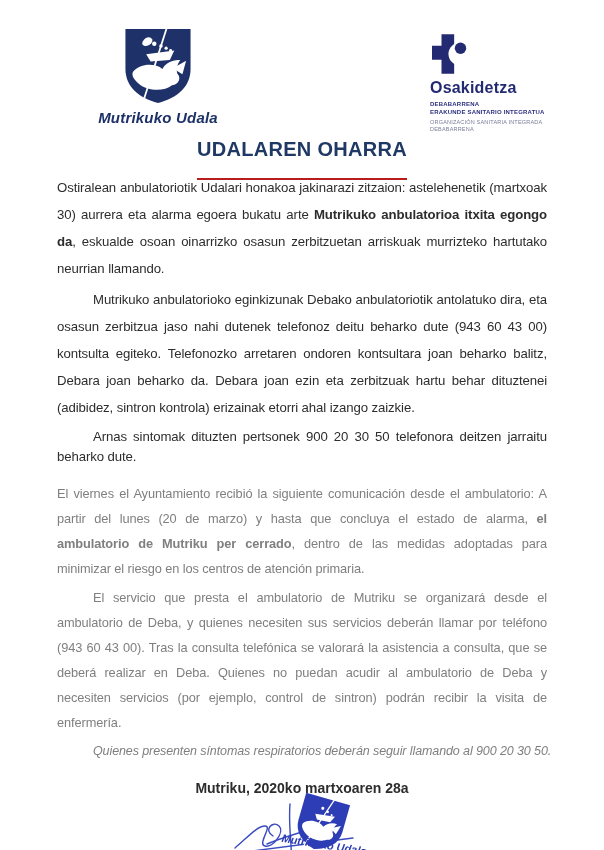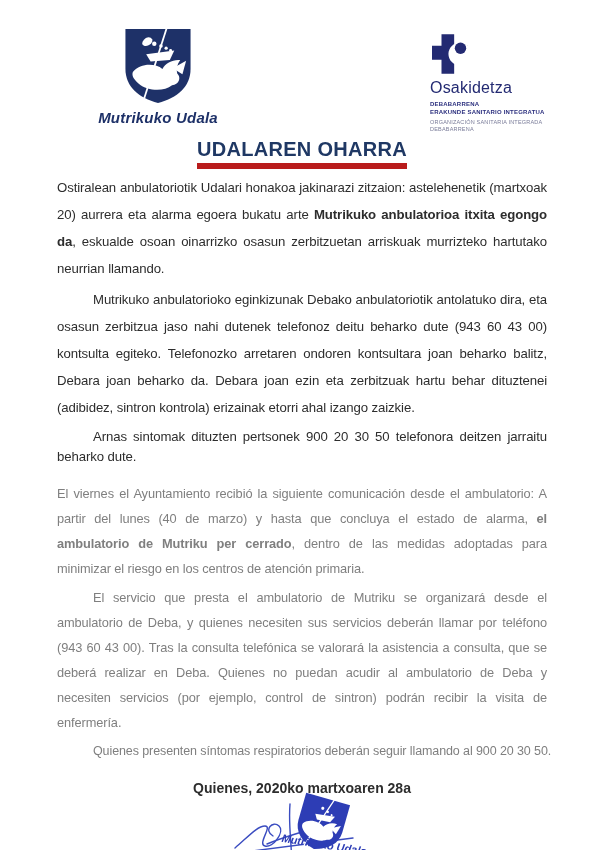--- a/index.html
+++ b/index.html
@@ -7,35 +7,35 @@
   body { font-family:"Liberation Sans", sans-serif; color:#2d2d2d; }
   .page { position:relative; width:604px; height:850px; background:#fff; overflow:hidden; }
 
   
   .mlogo { position:absolute; left:80px; top:26px; width:156px; text-align:center; }
   .mlogo svg { display:block; margin:0 auto; }
   .mlogo-label { margin-top:3px; font-size:15px; font-weight:bold; font-style:italic; color:#1e3168; letter-spacing:0.2px; }
 
   .osk { position:absolute; left:430px; top:33px; width:165px; }
   .osk svg { display:block; margin-left:2px; }
-  .osk-brand { margin-top:4px; font-size:16px; font-weight:normal; color:#232a72; letter-spacing:0.2px; }
+  .osk-brand { margin-top:4px; font-size:16px; font-weight:bold; color:#232a72; letter-spacing:0.2px; }
   .osk-sub-bold { margin-top:3px; font-size:6px; font-weight:bold; color:#2b2f7e; line-height:8px; letter-spacing:0.2px; }
   .osk-sub-light { margin-top:3px; font-size:5.5px; color:#7a7c99; line-height:7px; letter-spacing:0.2px; }
 
   
   .flow { position:relative; padding:136px 57px 0 57px; }
   .title { text-align:center; font-size:20px; line-height:26px; margin-bottom:12px; color:#1f3864; font-weight:bold; letter-spacing:0.3px; }
-  .title-underline { border-bottom:6px solid #b91c1c; padding-bottom:3px; }
+  .title-underline { border-bottom:2px solid #b91c1c; padding-bottom:18px; }
 
   p.eu { color:#2d2d2d; font-size:13.2px; line-height:27px; text-align:justify; letter-spacing:-0.1px; margin-bottom:4px; }
   p.eu.tight { line-height:20px; margin-top:6px; margin-bottom:12px; }
   p.es { color:#7f7f7f; font-size:12.8px; line-height:25px; text-align:justify; letter-spacing:-0.1px; margin-bottom:4px; }
   p.first-es { margin-top:14px; }
   .indent { text-indent:36px; }
-  .nowrap { white-space:nowrap; }
+  .nowrap { white-space:nowrap;font-style:italic; }
   p strong { font-weight:bold; }
 
   .dateline { margin-top:14px; text-align:center; font-size:14px; font-weight:bold; color:#2d2d2d; line-height:20px; }
 
   
   .signature { position:relative; height:74px; margin-top:2px; }
   .scribble { position:absolute; left:170px; top:2px; }
   .stamp { position:absolute; left:238px; top:-4px; width:110px; height:70px; }
   .stamp svg { transform:rotate(16deg); }
   .stamp-label { position:absolute; left:-14px; top:46px; width:130px; font-size:11px; font-weight:bold; font-style:italic; color:#2d3db5; transform:rotate(9deg); white-space:nowrap; }
@@ -75,33 +75,33 @@
     <div class="osk-sub-light">
       <div>ORGANIZACIÓN SANITARIA INTEGRADA</div>
       <div>DEBABARRENA</div>
     </div>
   </div>
 
   <div class="flow">
 
     <h1 class="title"><span class="title-underline">UDALAREN OHARRA</span></h1>
 
-    <p class="eu"><span>Ostiralean anbulatoriotik Udalari honakoa jakinarazi zitzaion: astelehenetik (martxoak 20) aurrera eta alarma egoera bukatu arte </span><strong>Mutrikuko anbulatorioa itxita egongo da</strong><span>, eskualde osoan oinarrizko osasun zerbitzuetan arriskuak murrizteko hartutako neurrian llamando.</span></p>
+    <p class="eu"><span>Ostiralean anbulatoriotik Udalari honakoa jakinarazi zitzaion: astelehenetik (martxoak 30) aurrera eta alarma egoera bukatu arte </span><strong>Mutrikuko anbulatorioa itxita egongo da</strong><span>, eskualde osoan oinarrizko osasun zerbitzuetan arriskuak murrizteko hartutako neurrian llamando.</span></p>
 
     <p class="eu indent">Mutrikuko anbulatorioko eginkizunak Debako anbulatoriotik antolatuko dira, eta osasun zerbitzua jaso nahi dutenek telefonoz deitu beharko dute (943 60 43 00) kontsulta egiteko. Telefonozko arretaren ondoren kontsultara joan beharko balitz, Debara joan beharko da.  Debara joan ezin eta zerbitzuak hartu behar dituztenei (adibidez, sintron kontrola) erizainak etorri ahal izango zaizkie.</p>
 
     <p class="eu indent tight">Arnas sintomak dituzten pertsonek 900 20 30 50 telefonora deitzen jarraitu beharko dute.</p>
 
-    <p class="es first-es"><span>El viernes el Ayuntamiento recibió la siguiente comunicación desde el ambulatorio: A partir del lunes (40 de marzo) y hasta que concluya el estado de alarma, </span><strong>el ambulatorio de Mutriku per cerrado</strong><span>, dentro de las medidas adoptadas para minimizar el riesgo en los centros de atención primaria.</span></p>
+    <p class="es first-es"><span>El viernes el Ayuntamiento recibió la siguiente comunicación desde el ambulatorio: A partir del lunes (20 de marzo) y hasta que concluya el estado de alarma, </span><strong>el ambulatorio de Mutriku per cerrado</strong><span>, dentro de las medidas adoptadas para minimizar el riesgo en los centros de atención primaria.</span></p>
 
     <p class="es indent">El servicio que presta el ambulatorio de Mutriku se organizará desde el ambulatorio de Deba, y quienes necesiten sus servicios deberán llamar por teléfono (943 60 43 00). Tras la consulta telefónica se valorará la asistencia a consulta, que se deberá realizar en Deba. Quienes no puedan acudir al ambulatorio de Deba y necesiten servicios (por ejemplo, control de sintron) podrán recibir la visita de enfermería.</p>
 
     <p class="es indent nowrap" style="font-size:12.5px;">Quienes presenten síntomas respiratorios deberán seguir llamando al 900 20 30 50.</p>
 
-    <p class="dateline">Quienes, 2020ko martxoaren 28a</p>
+    <p class="dateline">Mutriku, 2020ko martxoaren 28a</p>
 
     <div class="signature">
       <svg class="scribble" width="130" height="62" viewBox="0 0 130 62">
         <g stroke="#3a4cc0" stroke-width="1.4" fill="none" stroke-linecap="round">
           <path d="M8 46 C20 36 30 24 38 24 C46 24 30 42 38 44 C46 46 58 30 52 24 C46 18 36 28 46 34"></path>
           <path d="M2 52 L126 36"></path>
           <path d="M63 2 C61 26 66 50 64 60"></path>
           <path d="M40 42 C64 32 88 26 112 20 L104 18 M112 20 L106 26"></path>
         </g>
       </svg>

